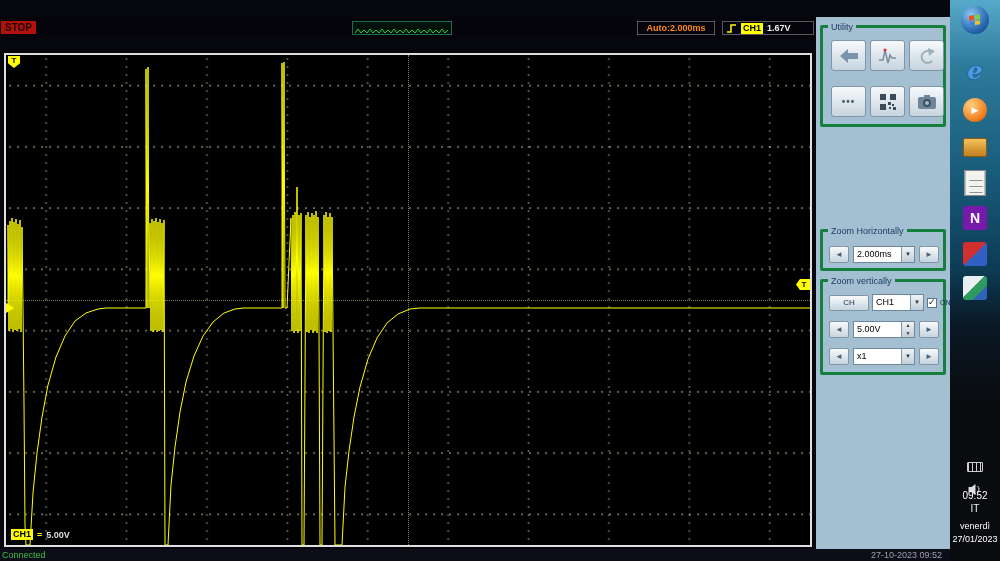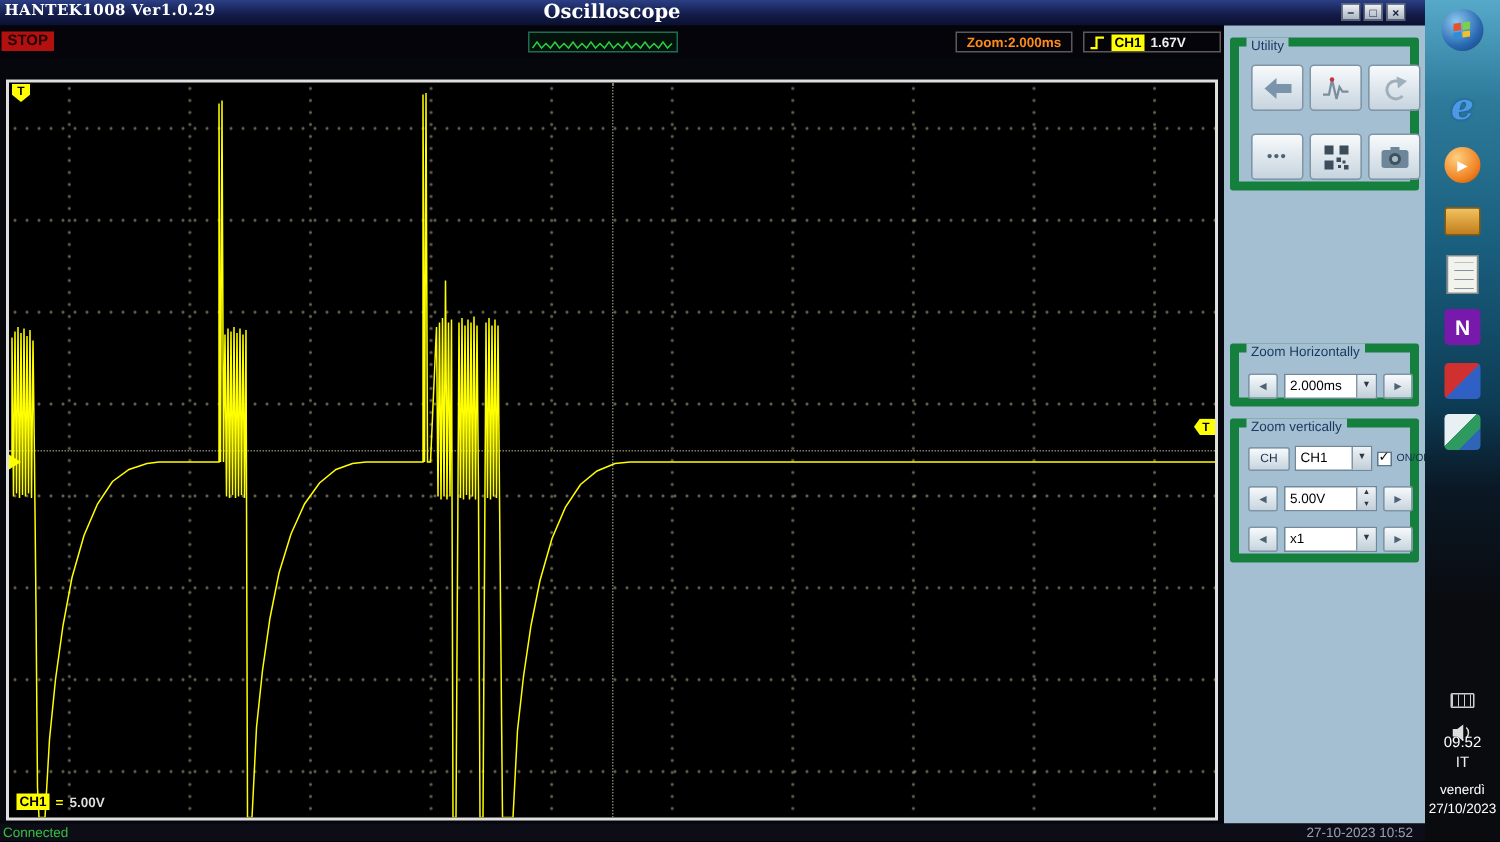--- a/index.html
+++ b/index.html
@@ -47,21 +47,21 @@
     border-top:5px solid transparent; border-bottom:5px solid transparent; border-left:8px solid #ffff00; }
   .trig-level-marker { position:absolute; right:0; top:224px; width:14px; height:11px; background:#ffff00; color:#000;
     font:bold 8px/11px "Liberation Sans",sans-serif; text-align:center; padding-left:2px;
     clip-path:polygon(0 50%,28% 0,100% 0,100% 100%,28% 100%); }
   .ch-readout { position:absolute; left:5px; bottom:5px; display:flex; align-items:center; gap:4px; }
   .coupling { color:#ffff00; font:bold 9px "Liberation Sans",sans-serif; }
   .volts-div { color:#ddd; font:bold 9px "Liberation Sans",sans-serif; }
 
   
   .panel { position:absolute; left:816px; top:17px; width:134px; height:532px; background:#a4bfd2; }
-  .groupbox { position:absolute; left:4px; width:126px; border:6px solid #15803d; border-radius:2px; }
+  .groupbox { position:absolute; left:4px; width:126px; border:3px solid #15803d; border-radius:2px; }
   .gb-title { position:absolute; top:-6px; left:5px; background:#a4bfd2; padding:0 3px;
     font:9px "Liberation Sans",sans-serif; color:#16395f; white-space:nowrap; }
   .gb-utility { top:8px; height:102px; }
   .gb-acq { top:118px; height:86px; }
   .gb-zoomh { top:212px; height:42px; }
   .gb-zoomv { top:262px; height:96px;padding-left:10px; }
 
   .tool-btn { position:absolute; width:35px; height:31px; background:linear-gradient(#f7fafc,#c7d4de);
     border:1px solid #8095a6; border-radius:3px; display:flex; align-items:center; justify-content:center; cursor:default; }
   .dots-label { color:#4e6274; font:bold 10px "Liberation Sans",sans-serif; letter-spacing:1px; }
@@ -70,21 +70,21 @@
   .radio { width:10px; height:10px; border-radius:50%; background:#fff; border:1px solid #5b7589; position:relative; }
   .radio.checked::after { content:""; position:absolute; inset:2px; border-radius:50%; background:#1a1a1a; }
   .radio-label { font:9px "Liberation Sans",sans-serif; color:#10304f; }
   .run-btn { position:absolute; right:8px; top:24px; width:38px; height:36px; background:linear-gradient(#f7fafc,#c7d4de);
     border:1px solid #8fb8d8; box-shadow:0 0 0 1px #cfe4f4 inset; border-radius:3px; }
   .red-square { width:16px; height:16px; background:#e01212; border:1px solid #8a0a0a; margin:8px auto; }
 
   .ctl-row { position:absolute; left:6px; display:flex; align-items:center; gap:4px; }
   .arrow-btn { width:20px; height:17px; background:linear-gradient(#f7fafc,#c7d4de); border:1px solid #8095a6; border-radius:2px;
     font:8px/15px "Liberation Sans",sans-serif; color:#4e6274; text-align:center; cursor:default; }
-  .small-btn { width:28px; height:16px; background:linear-gradient(#f7fafc,#c7d4de); border:1px solid #8095a6; border-radius:2px;
+  .small-btn { width:40px; height:16px; background:linear-gradient(#f7fafc,#c7d4de); border:1px solid #8095a6; border-radius:2px;
     font:8px/14px "Liberation Sans",sans-serif; color:#1a3050; text-align:center; }
   .dropdown { position:relative; width:62px; height:17px; background:#fff; border:1px solid #70889c; }
   .dd-value { position:absolute; left:3px; top:0; font:9px/15px "Liberation Sans",sans-serif; color:#000; }
   .dd-btn { position:absolute; right:0; top:0; bottom:0; width:13px; background:linear-gradient(#eef3f6,#c2cfd8);
     border-left:1px solid #8095a6; font-size:6px; line-height:15px; text-align:center; color:#334; }
   .spin-btns { position:absolute; right:0; top:0; bottom:0; width:13px; background:linear-gradient(#eef3f6,#c2cfd8);
     border-left:1px solid #8095a6; display:flex; flex-direction:column; }
   .spin-btns span { flex:1; font-size:5px; line-height:7px; text-align:center; color:#334; }
   .checkbox { width:10px; height:10px; background:#fff; border:1px solid #5b7589; position:relative; }
   .checkbox .chk { display:none; position:absolute; left:0; top:-2px; font:bold 9px "DejaVu Sans",sans-serif; color:#111; }
@@ -122,38 +122,29 @@
   .spk-ic { top:482px; }
   .clock-time { top:490px; color:#fff; font:10px "Liberation Sans",sans-serif; }
   .clock-day { top:521px; color:#fff; font:9px "Liberation Sans",sans-serif; }
   .clock-date { top:534px; color:#fff; font:9px "Liberation Sans",sans-serif; }
 </style>
 </head>
 <body>
 
 <div class="app">
 
-  <div class="titlebar">
-    <span class="title-left">HANTEK1008 Ver1.0.29</span>
-    <span class="title-center">Oscilloscope</span>
-    <div class="win-btns">
-      <div class="win-btn">−</div>
-      <div class="win-btn">□</div>
-      <div class="win-btn">×</div>
-    </div>
-  </div>
 
   <div class="toolbar">
     <div class="stop-badge">STOP</div>
     <div class="preview">
       <svg width="98" height="12">
         <polyline fill="none" stroke="#2ecc44" stroke-width="1" points="2,9 5,5 8,9 11,6 14,9 17,5 20,9 23,6 26,9 29,5 32,9 35,6 38,9 41,5 44,9 47,6 50,9 53,5 56,9 59,6 62,9 65,5 68,9 71,6 74,9 77,5 80,9 83,6 86,9 89,5 92,9 95,6"></polyline>
       </svg>
     </div>
-    <div class="time-box">Zoom:2.000ms</div>
+    <div class="time-box">Auto:2.000ms</div>
     <div class="trig-box">
       <svg width="11" height="11">
         <polyline points="1,9 5,9 5,2 10,2" fill="none" stroke="#ffff00" stroke-width="1.5"></polyline>
       </svg>
       <span class="ch-badge">CH1</span>
       <span class="trig-value">1.67V</span>
     </div>
   </div>
 
   <div class="scope">
@@ -261,21 +252,21 @@
           <span class="dd-value">x1</span>
           <span class="dd-btn"><span>▼</span></span>
         </div>
         <div class="arrow-btn"><span>►</span></div>
       </div>
     </div>
   </div>
 
   <div class="statusbar">
     <span class="conn-text">Connected</span>
-    <span class="dt-text">27-10-2023  10:52</span>
+    <span class="dt-text">27-10-2023  09:52</span>
   </div>
 </div>
 
 <div class="desktop">
   <div class="start-orb dicon">
     <div class="flag">
       <div style="left:0;top:0;background:#e8522a;"></div>
       <div style="left:6px;top:0;background:#7ccf4a;"></div>
       <div style="left:0;top:5.5px;background:#2a8fd8;"></div>
       <div style="left:6px;top:5.5px;background:#f2c02a;"></div>
@@ -292,14 +283,14 @@
   <div class="dicon lang-text">IT</div>
   <div class="dicon kbd-ic"></div>
   <div class="dicon spk-ic">
     <svg width="15" height="13">
       <polygon points="1,4 4,4 8,1 8,12 4,9 1,9" fill="#ddd"></polygon>
       <path d="M10,3 A4,4.5 0 0 1 10,10" stroke="#ddd" stroke-width="1" fill="none"></path>
     </svg>
   </div>
   <div class="dicon clock-time">09:52</div>
   <div class="dicon clock-day">venerdì</div>
-  <div class="dicon clock-date">27/10/2023</div>
+  <div class="dicon clock-date">27/01/2023</div>
 </div>
 
 </body></html>

